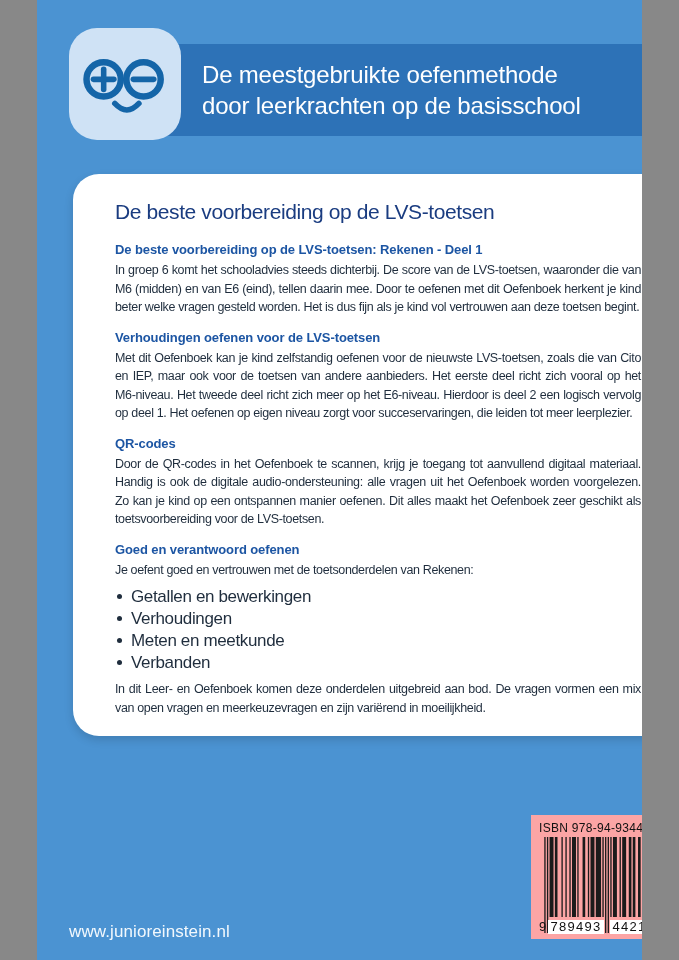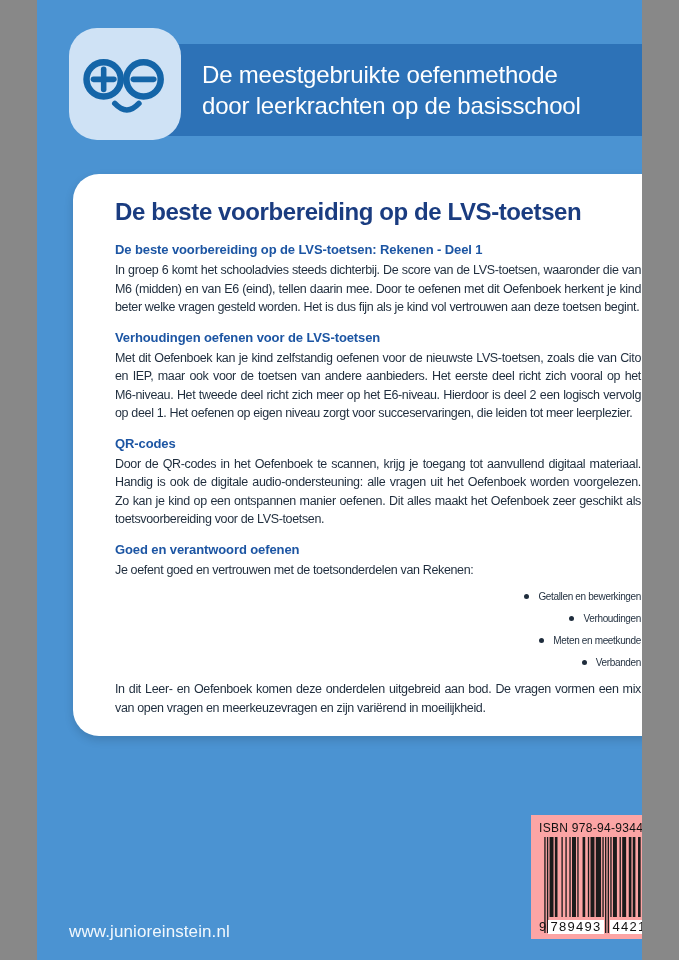--- a/index.html
+++ b/index.html
@@ -29,37 +29,37 @@
   .logo-tile svg{display:block;}
   .logo-stroke{stroke:var(--logo-stroke);fill:none;}
   
   .card{
     position:absolute;left:36px;top:174px;width:610px;height:562px;
     background:#ffffff;border-radius:26px;
     padding:24px 42px;box-sizing:border-box;overflow:hidden;
     box-shadow:0 4px 10px rgba(0,0,0,.14);
   }
   .card h1{
-    font-size:24px;line-height:27px;color:var(--title);
-    margin:0 0 13px 0;letter-spacing:-0.4px;font-weight:bold;
+    font-size:21px;line-height:27px;color:var(--title);
+    margin:0 0 13px 0;letter-spacing:-0.4px;font-weight:normal;
   }
   .sec h2{
     font-size:13px;line-height:17px;color:var(--section-heading);
     margin:12px 0 3px 0;letter-spacing:-0.1px;font-weight:bold;
   }
   .sec:first-of-type h2{margin-top:16px;}
   .sec p{
     font-size:12.5px;line-height:18.5px;color:var(--body-text);
     margin:0;text-align:justify;letter-spacing:-0.35px;
   }
   .sec ul{list-style:none;margin:10px 0 2px 0;padding:0;}
   .sec li{
     display:flex;align-items:center;
-    font-size:10px;line-height:15px;color:var(--body-text);
-    margin-bottom:7px;letter-spacing:-0.35px;justify-content:flex-end;
+    font-size:17px;line-height:15px;color:var(--body-text);
+    margin-bottom:7px;letter-spacing:-0.35px;
   }
   .dot{width:5px;height:5px;border-radius:50%;background:var(--body-text);margin:0 9px 0 2px;flex:none;}
   .outro{margin-top:10px !important;}
   
   .barcode-box{
     position:absolute;left:494px;top:815px;width:152px;height:124px;
     background:#fca5a5;padding:6px 8px;box-sizing:border-box;
   }
   .isbn{
     font-size:12px;line-height:14px;color:#111;text-align:center;

